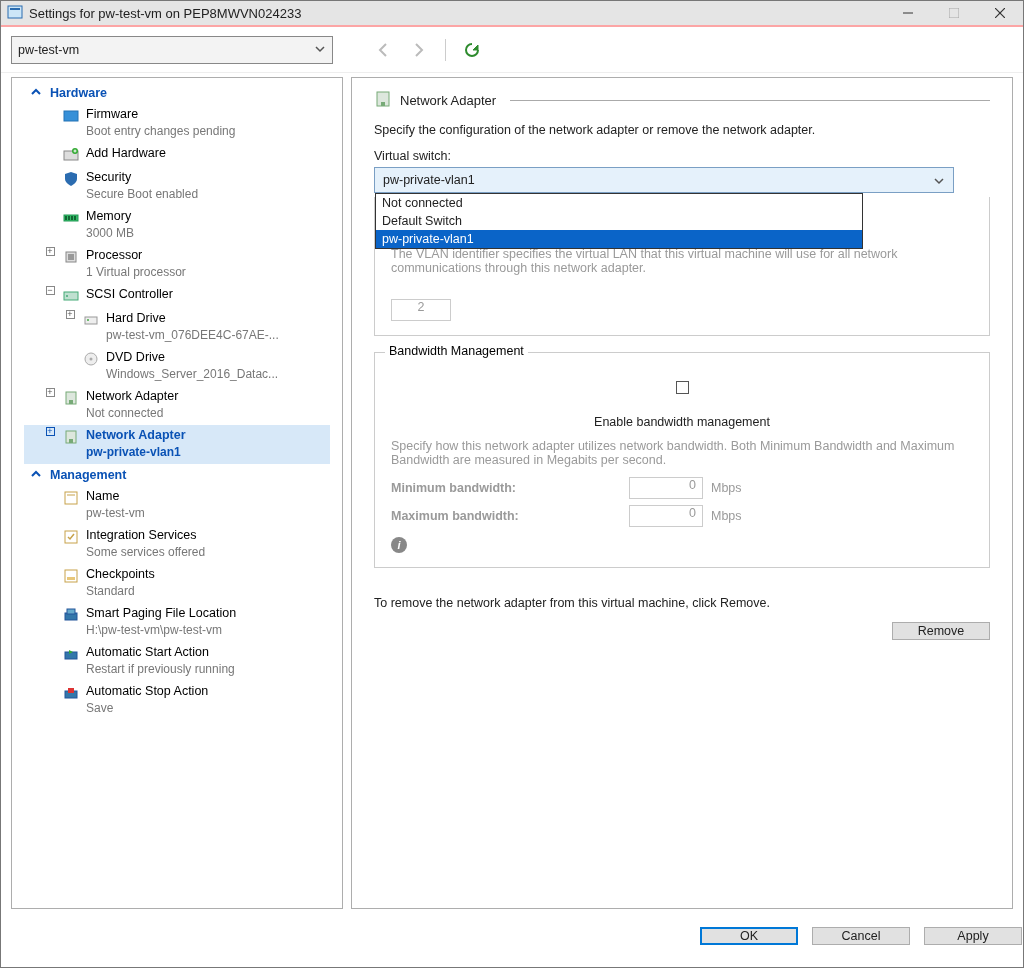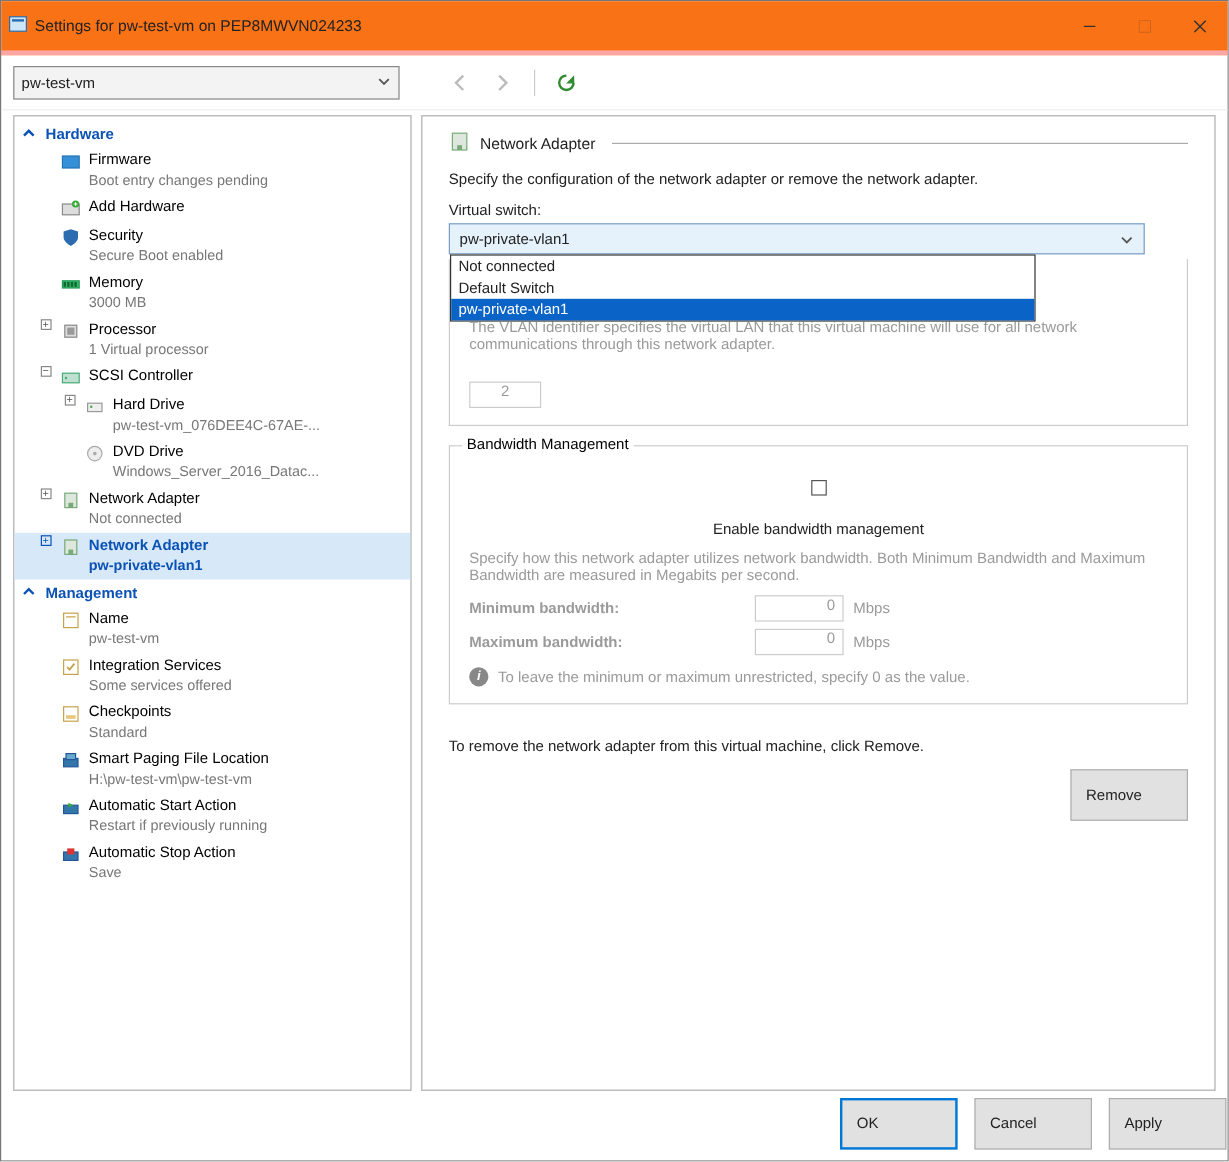--- a/index.html
+++ b/index.html
@@ -2,21 +2,21 @@
 <html><head>
 <meta charset="utf-8">
 <style>
   * { box-sizing: border-box; }
   html, body { margin:0; padding:0; font-family: "Segoe UI", Tahoma, sans-serif; font-size:12.5px; color:#222; background:#f5f5f5;}
   .window {
     width:1024px; height:968px; background:#fff; border:1px solid #777; position:relative;
     display:flex; flex-direction:column;
   }
   
-  .titlebar { height:45px; display:flex; align-items:center; padding:0 0 0 6px; background:#f97316; border-bottom:4px solid #fca5a5;}
+  .titlebar { height:26px; display:flex; align-items:center; padding:0 0 0 6px; background:#e5e5e5; border-bottom:2px solid #fca5a5;}
   .titlebar .title { flex:0 0 auto; display:flex; align-items:center; gap:6px; font-size:13px;}
   .titlebar .spacer { flex:1; }
   .winbtns { display:flex; }
   .winbtn { width:46px; height:32px; display:flex; align-items:center; justify-content:center; }
   .winbtn svg { stroke:#333; }
   .titleicon svg { width:16px; height:16px; }
   
   
   .toolbar { height:46px; display:flex; align-items:center; padding:6px 10px; gap:8px; border-bottom:1px solid #eee;}
   .vm-dropdown {
@@ -25,21 +25,21 @@
   }
   .vm-dropdown .chev { position:absolute; right:6px; top:6px;}
   .toolbar-btn { width:28px;height:28px; display:flex;align-items:center;justify-content:center; border-radius:2px;}
   .toolbar-btn.disabled svg{ stroke:#bbb; fill:#bbb;}
   .refresh svg { stroke:#2e8b2e; fill:#2e8b2e;}
   
   
   .mainrow { flex:1; display:flex; padding:4px 10px 8px 10px; gap:8px; overflow:hidden;}
   .leftpane {
     width:332px; border:1px solid #adadad; background:#fff; overflow-y:auto;
-    padding:4px 0;
+    padding:4px 12px;
   }
   .rightpane {
     flex:1; border:1px solid #adadad; background:#fff; position:relative;
     padding:12px 22px 12px 22px; overflow:hidden;
   }
   
   .section-head {
     display:flex; align-items:center; gap:6px; padding:4px 6px; color:#0a52b5; font-weight:bold;
   }
   .section-head .chev2 { width:14px;height:14px;}
@@ -86,22 +86,22 @@
   .checkbox-row { display:flex; align-items:center; gap:21px; margin:16px 0 10px 0;flex-direction:column;}
   .cb { width:13px;height:13px;border:1px solid #555; background:#fff;}
   .bw-row { display:flex; align-items:center; gap:8px; margin:6px 0;}
   .bw-row .lbl { width:230px;font-weight:bold;}
   .num-input { width:74px; height:22px; border:1px solid #ccc; background:#fff; text-align:right; padding:0 6px;}
   .info-row { display:flex; align-items:center; gap:8px; margin-top:10px;}
   .info-icon { width:16px;height:16px;border-radius:50%;background:#888;color:#fff;display:flex;align-items:center;justify-content:center;font-style:italic;font-weight:bold;font-size:11px;}
   
   .remove-row { display:flex; justify-content:flex-end; margin-top:12px;}
   .btn {
-    min-width:98px; height:43px; border:1px solid #adadad; background:#e1e1e1;
-    display:flex; align-items:center; justify-content:flex-start; padding:0 12px;
+    min-width:98px; height:18px; border:1px solid #adadad; background:#e1e1e1;
+    display:flex; align-items:center; justify-content:center; padding:0 12px;
   }
   .btn.primary { border:2px solid #0078d7; background:#e1e1e1;}
   
   
   .bottombar {
     height:50px; border-top:0; display:flex; justify-content:flex-end; align-items:center; gap:14px; padding:0 1px 12px 18px;
   }
   
   
   .chev svg, .chev2 svg { width:12px;height:12px;}
@@ -499,21 +499,20 @@
             <div class="num-input"><span>0</span></div>
             <span>Mbps</span>
           </div>
           <div class="bw-row">
             <span class="lbl">Maximum bandwidth:</span>
             <div class="num-input"><span>0</span></div>
             <span>Mbps</span>
           </div>
           <div class="info-row">
             <div class="info-icon">i</div>
-            <span>To leave the minimum or maximum unrestricted, specify 0 as the value.</span>
           </div>
         </div>
       </div>
 
       <div style="margin-top:28px;">To remove the network adapter from this virtual machine, click Remove.</div>
       <div class="remove-row">
         <div class="btn">
             <span>Remove</span>
           </div>
       </div>

